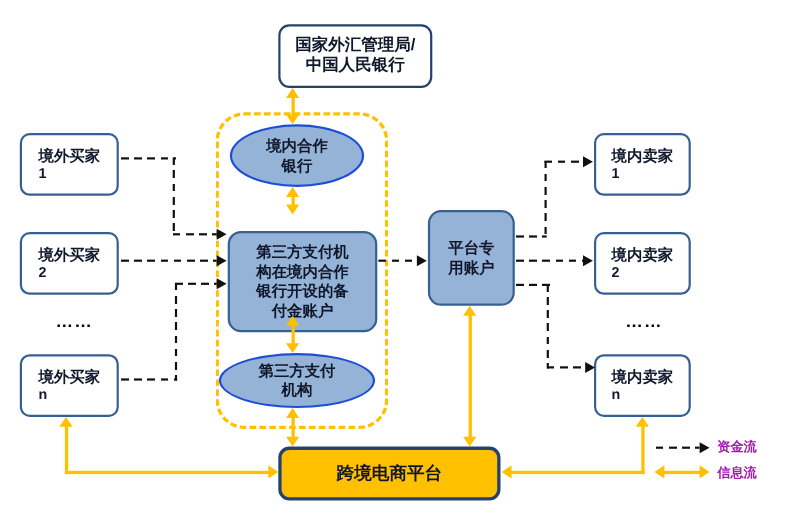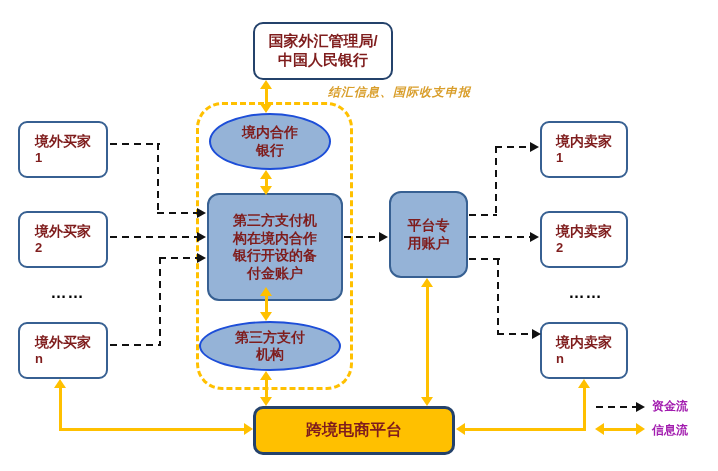--- a/index.html
+++ b/index.html
@@ -1,19 +1,19 @@
 <!DOCTYPE html>
 <html><head>
 <meta charset="utf-8">
 <style>
   html,body{margin:0;padding:0;background:#fff;}
   .canvas{position:relative;width:718px;height:471px;background:#fff;overflow:hidden;
           font-family:"Liberation Sans","DejaVu Sans",sans-serif;}
   .node{position:absolute;display:flex;align-items:center;justify-content:center;
-        text-align:center;font-weight:bold;color:#7f1d1d;box-sizing:border-box;}
+        text-align:center;font-weight:bold;color:#0f172a;box-sizing:border-box;}
   .ml{white-space:pre-line;line-height:1.25;}
   .whitebox{background:#fff;border:2px solid #376092;border-radius:9px;font-size:14px;}
   .bluebox{background:#95B3D7;border:2px solid #376092;border-radius:12px;font-size:14px;}
   .ellipse{background:#95B3D7;border:2px solid #1d4ed8;border-radius:50%;font-size:14px;}
   .topbox{background:#fff;border:2px solid #24426B;border-radius:10px;font-size:15px;}
   .goldbox{background:#FFC000;border:3px solid #24426B;border-radius:10px;font-size:16px;}
   .dashed-container{position:absolute;left:196px;top:102px;width:157px;height:288px;
         border:3px dashed #FFC000;border-radius:26px;box-sizing:border-box;}
   .note{position:absolute;left:328px;top:84px;width:170px;font-size:12px;font-weight:bold;
         font-style:italic;color:#D99E2B;font-family:"DejaVu Serif","Liberation Serif",serif;
@@ -36,28 +36,27 @@
   .legend-label{position:absolute;font-size:12px;font-weight:bold;color:#a21caf;font-family:Liberation Serif, serif;}
 </style>
 </head>
 <body>
 
 <div class="canvas">
 
   <div class="node topbox ml" style="left:253px;top:22px;width:140px;height:58px;">国家外汇管理局/
 中国人民银行</div>
 
-  <div class="note">结汇信息、国际收支申报</div>
 
   <div class="dashed-container"></div>
 
   <div class="node ellipse ml" style="left:209px;top:113px;width:122px;height:57px;">境内合作
 银行</div>
 
-  <div class="node bluebox ml" style="left:207px;top:193px;width:136px;height:108px;">第三方支付机
+  <div class="node bluebox ml" style="left:207px;top:210px;width:136px;height:92px;">第三方支付机
 构在境内合作
 银行开设的备
 付金账户</div>
 
   <div class="node bluebox ml" style="left:389px;top:191px;width:79px;height:87px;">平台专
 用账户</div>
 
   <div class="node ellipse ml" style="left:199px;top:321px;width:142px;height:50px;">第三方支付
 机构</div>
 

